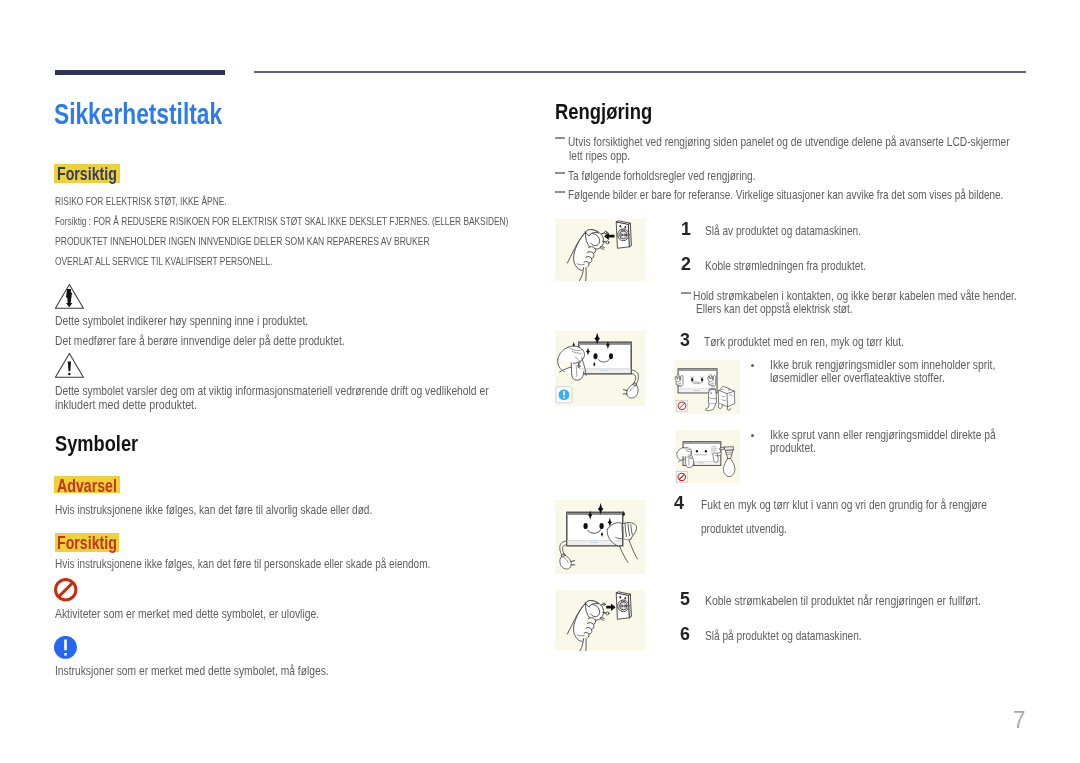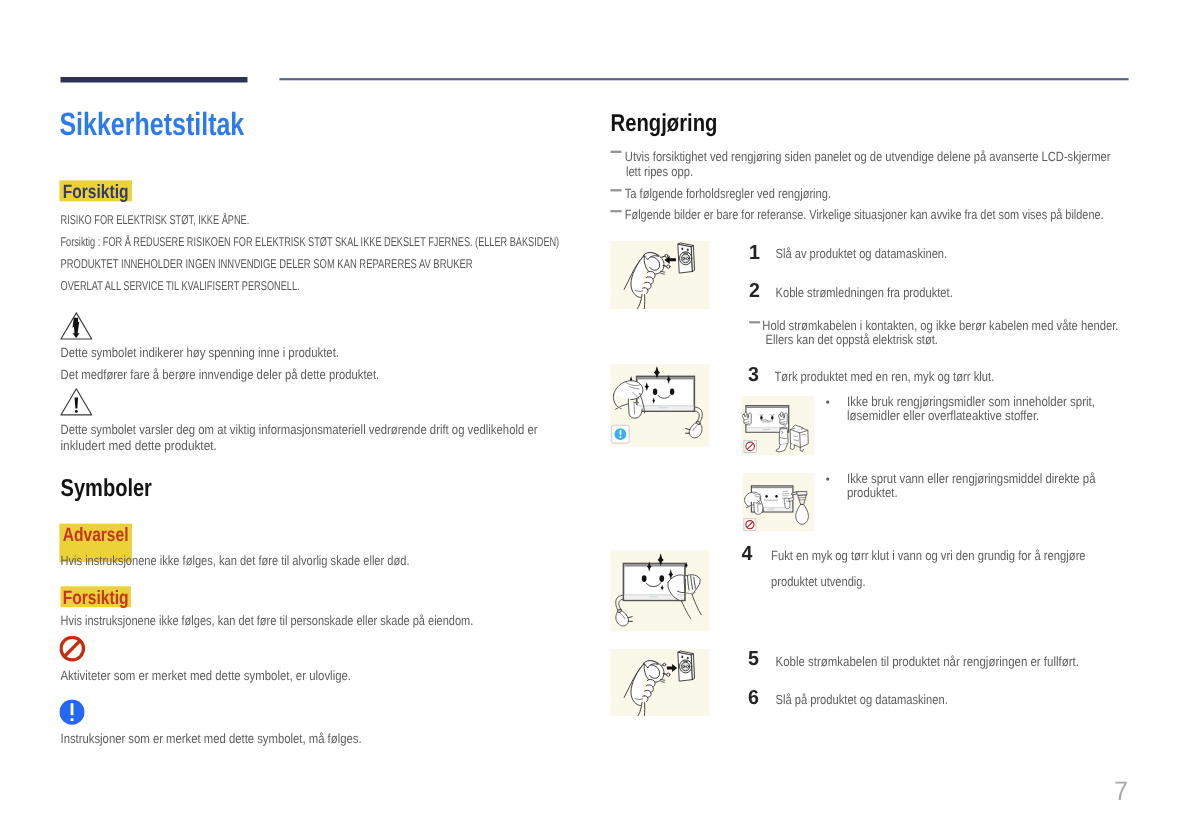--- a/index.html
+++ b/index.html
@@ -75,21 +75,21 @@
       <path d="M13.8 9.4 L17.0 9.4 L16.3 19.3 L14.5 19.3 Z" fill="#111"></path>
       <circle cx="15.4" cy="22.0" r="1.25" fill="#111"></circle>
     </svg>
   </div>
 
   <div class="t" style="left:55px;top:384.8px;transform:scaleX(0.851) translateZ(0)">Dette symbolet varsler deg om at viktig informasjonsmateriell vedrørende drift og vedlikehold er</div>
   <div class="t" style="left:55px;top:399.2px;transform:scaleX(0.888) translateZ(0)">inkludert med dette produktet.</div>
 
   <h2 class="sect" style="left:54.8px;top:435.6px;transform:scaleX(0.818) translateZ(0)">Symboler</h2>
 
-  <div class="badge red" style="left:54.4px;top:476.2px;width:65.6px;height:35px;text-decoration:underline;"><i style="margin-left:2.9px;margin-top:1.2px;">Advarsel</i></div>
+  <div class="badge red" style="left:54.4px;top:476.2px;width:65.6px;height:17px;text-decoration:underline;"><i style="margin-left:2.9px;margin-top:1.2px;">Advarsel</i></div>
   <div class="t" style="left:55px;top:503.8px;transform:scaleX(0.834) translateZ(0)">Hvis instruksjonene ikke følges, kan det føre til alvorlig skade eller død.</div>
 
   <div class="badge red" style="left:54.6px;top:533.1px;width:64.9px;height:18.8px;"><i style="margin-left:2.6px;margin-top:1.2px;">Forsiktig</i></div>
   <div class="t" style="left:55px;top:558.4px;transform:scaleX(0.827) translateZ(0)">Hvis instruksjonene ikke følges, kan det føre til personskade eller skade på eiendom.</div>
 
   <div style="position:absolute;left:54.3px;top:578px;">
     <svg width="24" height="24" viewBox="0 0 24 24">
       <circle cx="11.7" cy="11.65" r="10.2" fill="none" stroke="#c92c0c" stroke-width="2.95"></circle>
       <line x1="4.75" y1="18.6" x2="18.65" y2="4.7" stroke="#c92c0c" stroke-width="2.95"></line>
     </svg>

